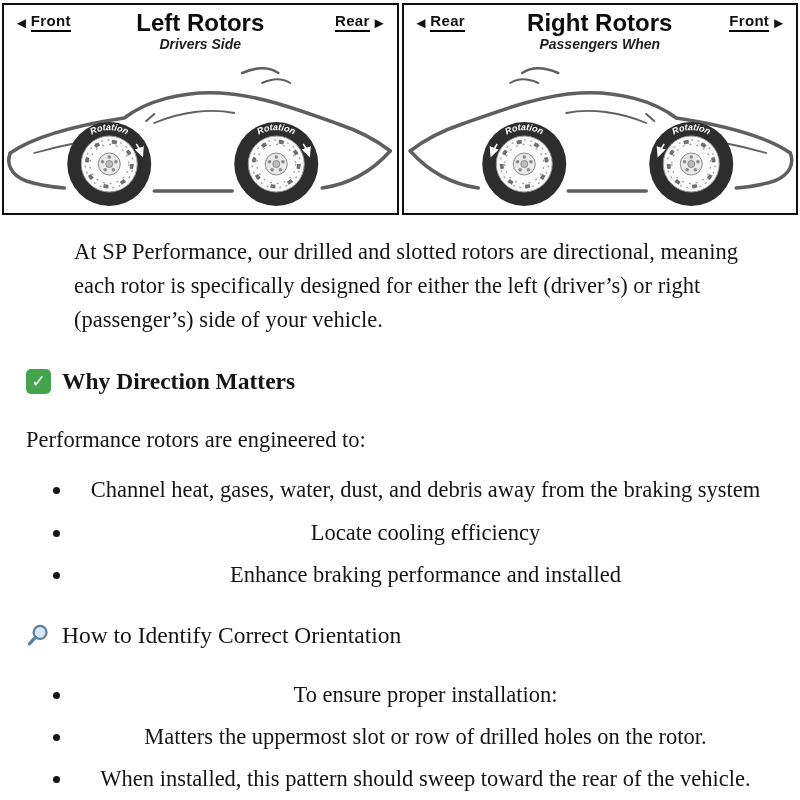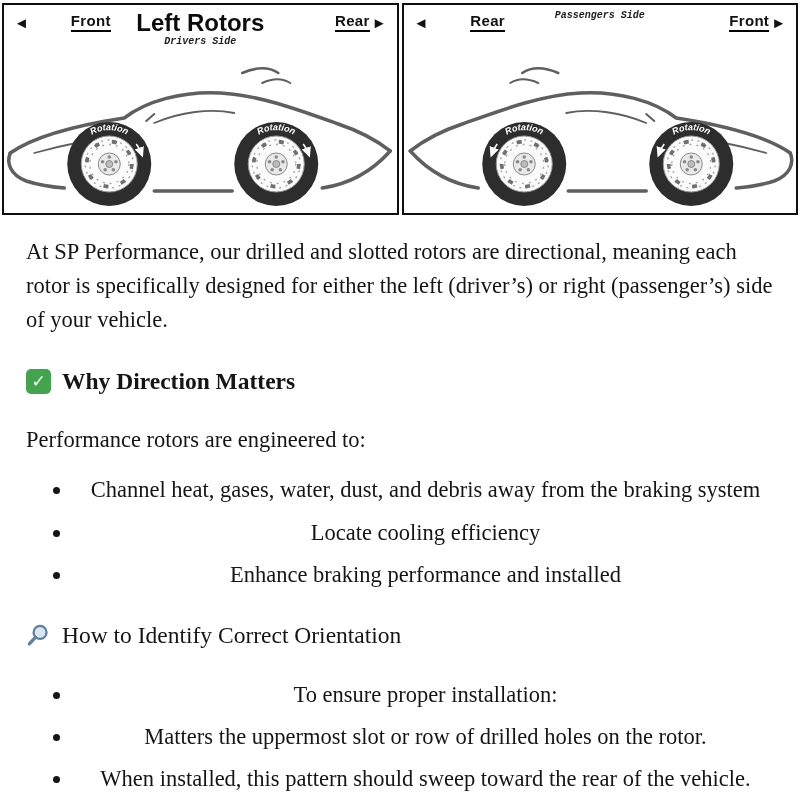--- a/index.html
+++ b/index.html
@@ -18,40 +18,40 @@
   }
   .panel-header { position:relative; height:56px; }
   .dir {
     position:absolute; top:7px;
     font-family:"Liberation Sans","DejaVu Sans",sans-serif;
     font-weight:bold; font-size:15px; color:#111;
     display:flex; align-items:center; gap:2px;
   }
   .dir-left  { left:10px; }
   .dir-right { right:10px; }
-  .dir-text { border-bottom:2px solid #000; padding-bottom:1px; letter-spacing:.3px;margin-left:40px; }
+  .dir-text { border-bottom:2px solid #000; padding-bottom:1px; letter-spacing:.3px; }
   .arr { font-size:15px; line-height:1; }
   .panel-titles { text-align:center; padding-top:5px; }
   .panel-title {
     font-family:"Liberation Sans","DejaVu Sans",sans-serif;
     font-weight:bold; font-size:24px; line-height:1.1; color:#0c0c0c;
   }
   .panel-subtitle {
-    font-family:Liberation Mono, monospace;
-    font-weight:bold; font-style:italic; font-size:10px; color:#1d1d1d;
+    font-family:Liberation Sans, sans-serif;
+    font-weight:bold; font-style:italic; font-size:14px; color:#1d1d1d;
   }
   .car-svg { display:block; width:100%; height:152px; }
   .rot-text {
     font-family:"Liberation Sans","DejaVu Sans",sans-serif;
     font-size:9px; font-weight:bold; font-style:italic; fill:#ffffff;
   }
 
   
   .article { padding:20px 26px 8px 26px; font-size:22.5px; line-height:1.52; }
-  .intro { margin-bottom:24px; }
+  .intro { margin-bottom:24px;margin-left:48px; }
   .h-row {
     display:flex; align-items:center; gap:11px;
     font-size:23.5px; margin:26px 0 24px 0;
   }
   .h-bold { font-weight:bold; }
   .check-icon {
     width:25px; height:25px; flex:0 0 25px;
     background:#43a44e; border-radius:5px;
     color:#fff; display:inline-flex; align-items:center; justify-content:center;
     font-family:"DejaVu Sans",sans-serif; font-size:17px; font-weight:bold;
@@ -137,21 +137,22 @@
     </svg>
   </div>
 
   <div class="panel">
     <div class="panel-header">
       <span class="dir dir-left">
         <span class="arr">◄</span>
         <span class="dir-text">Rear</span>
       </span>
       <div class="panel-titles">
-        <div class="panel-subtitle">Passengers Side</div>
+        <div class="panel-title">Right Rotors</div>
+        <div class="panel-subtitle">Passengers When</div>
       </div>
       <span class="dir dir-right">
         <span class="dir-text">Front</span>
         <span class="arr">►</span>
       </span>
     </div>
     <svg class="car-svg" viewBox="0 0 392 152">
       <use href="#car-scene" transform="translate(392,0) scale(-1,1)"></use>
       <path id="arc-r1" d="M 90.6 86 A 34 34 0 0 1 149.4 86" fill="none"></path>
       <path id="arc-r2" d="M 257.6 86 A 34 34 0 0 1 316.4 86" fill="none"></path>

